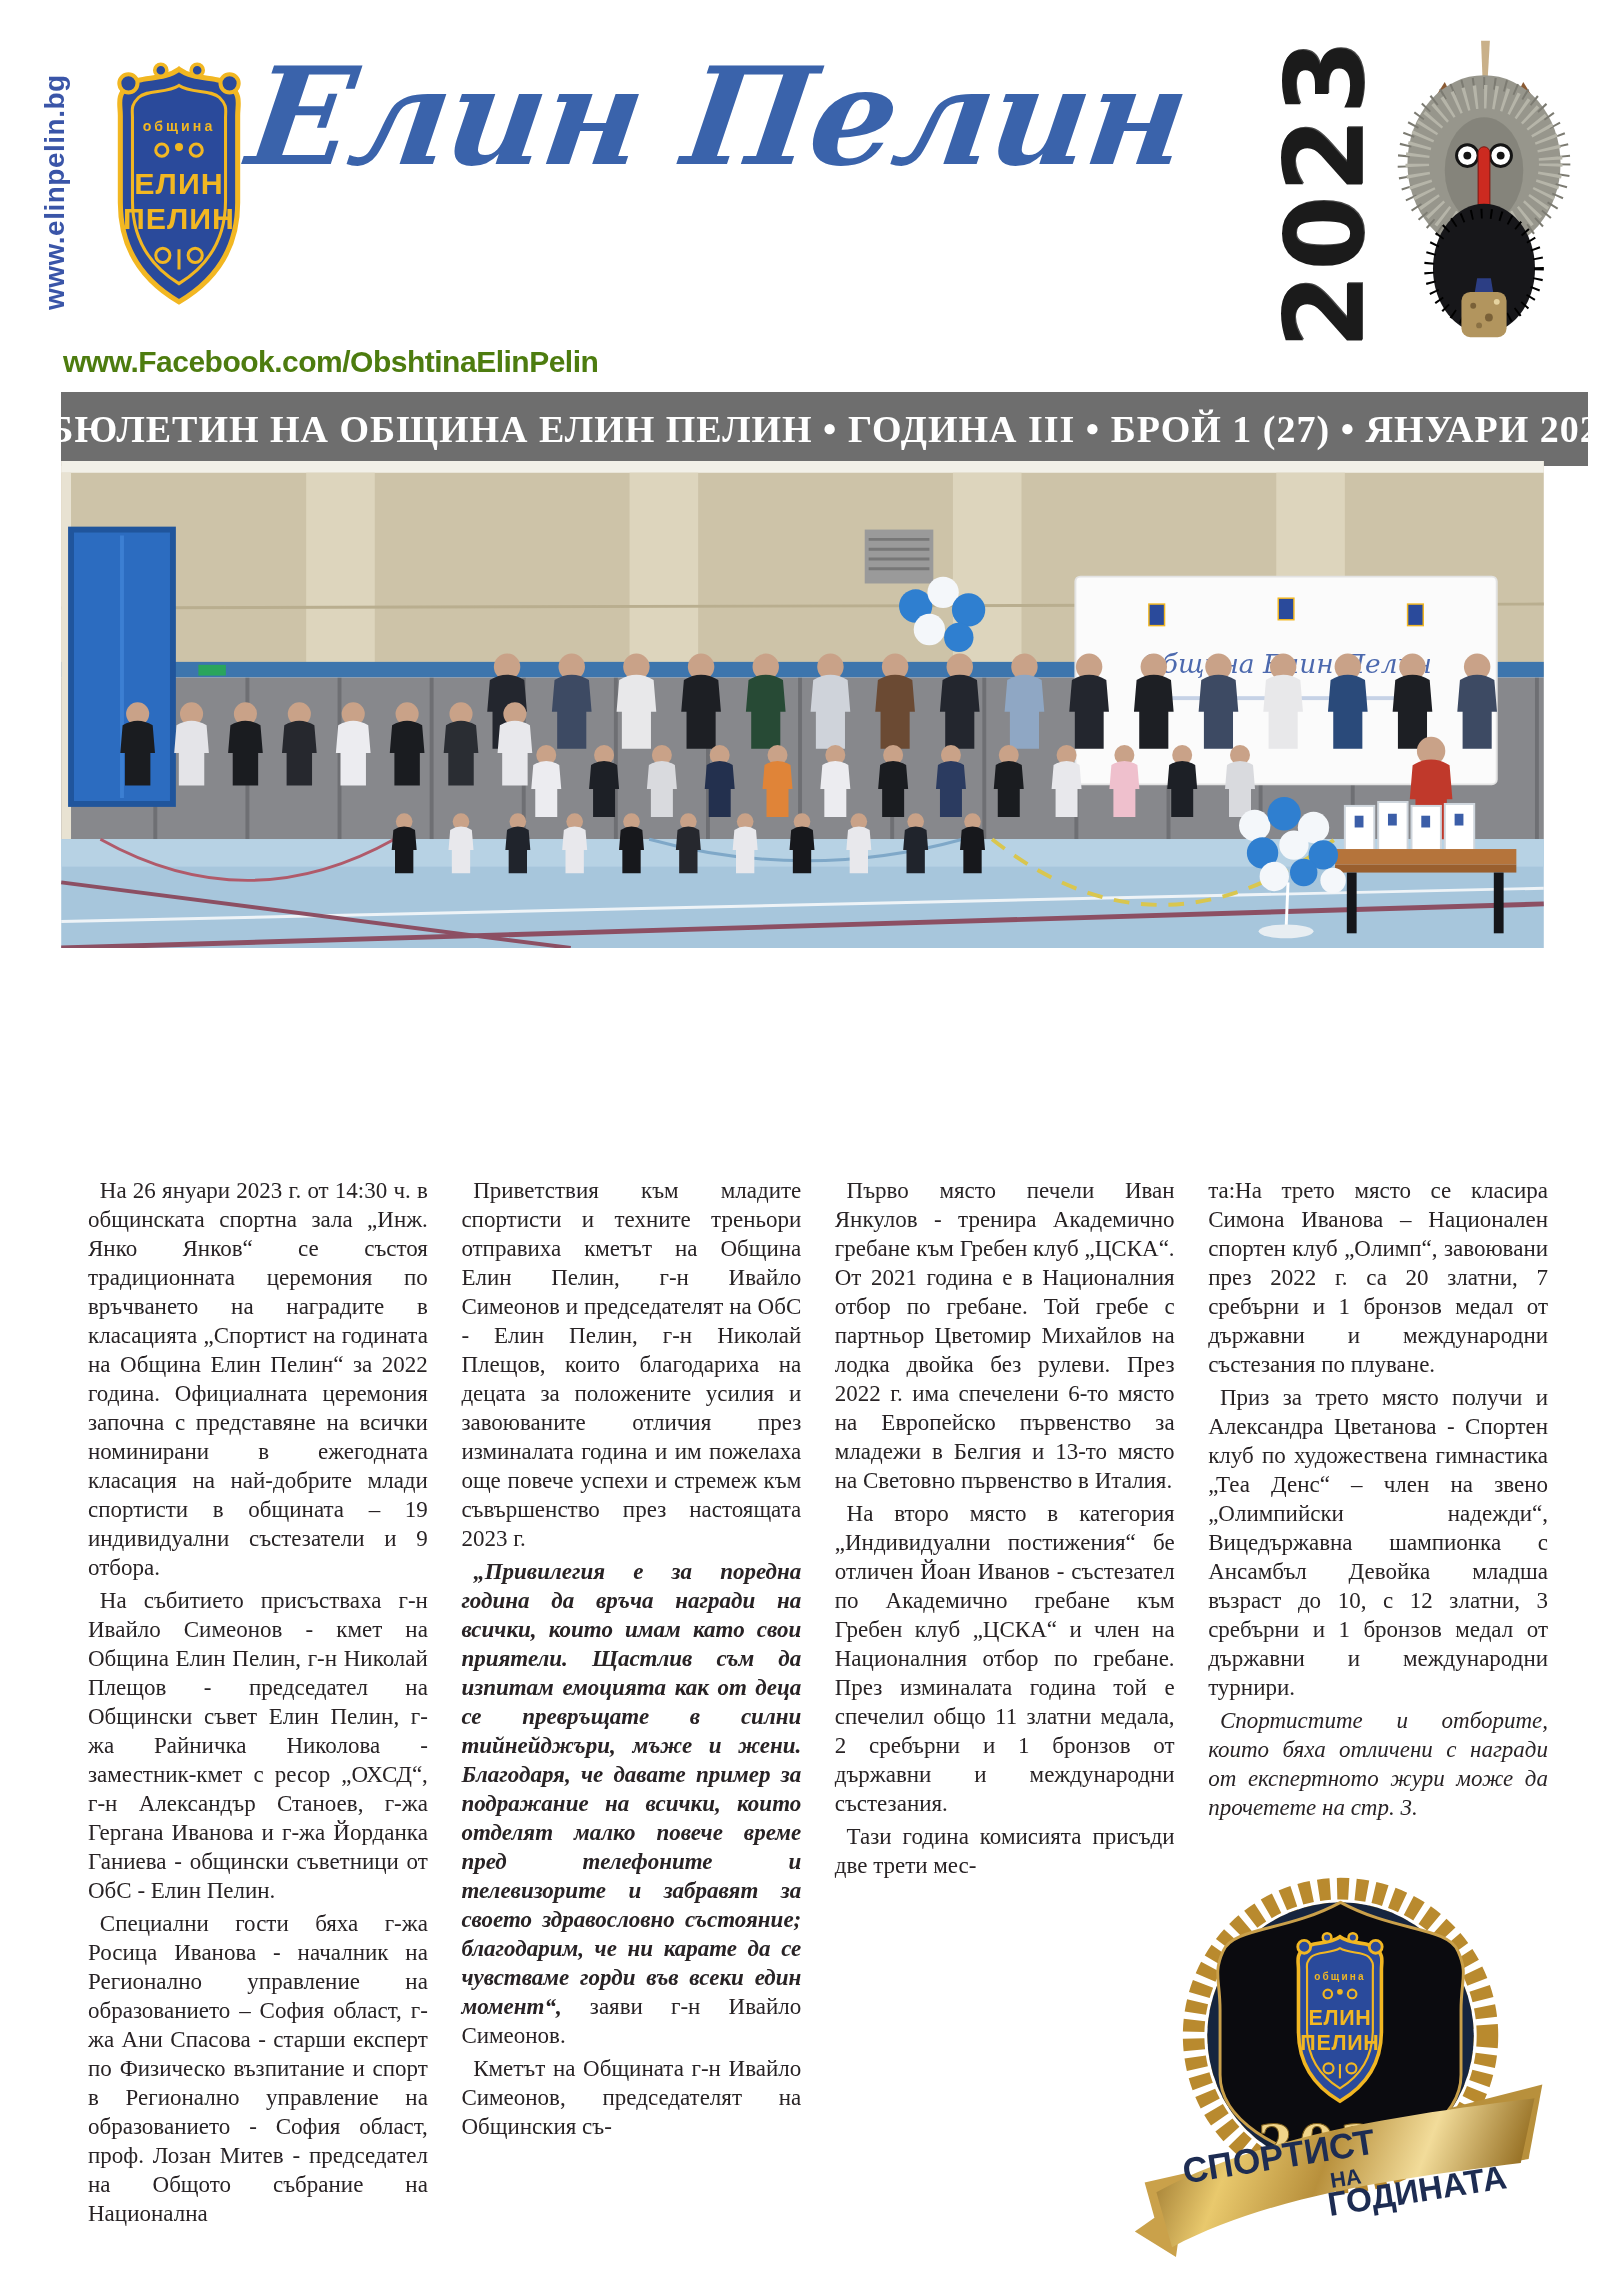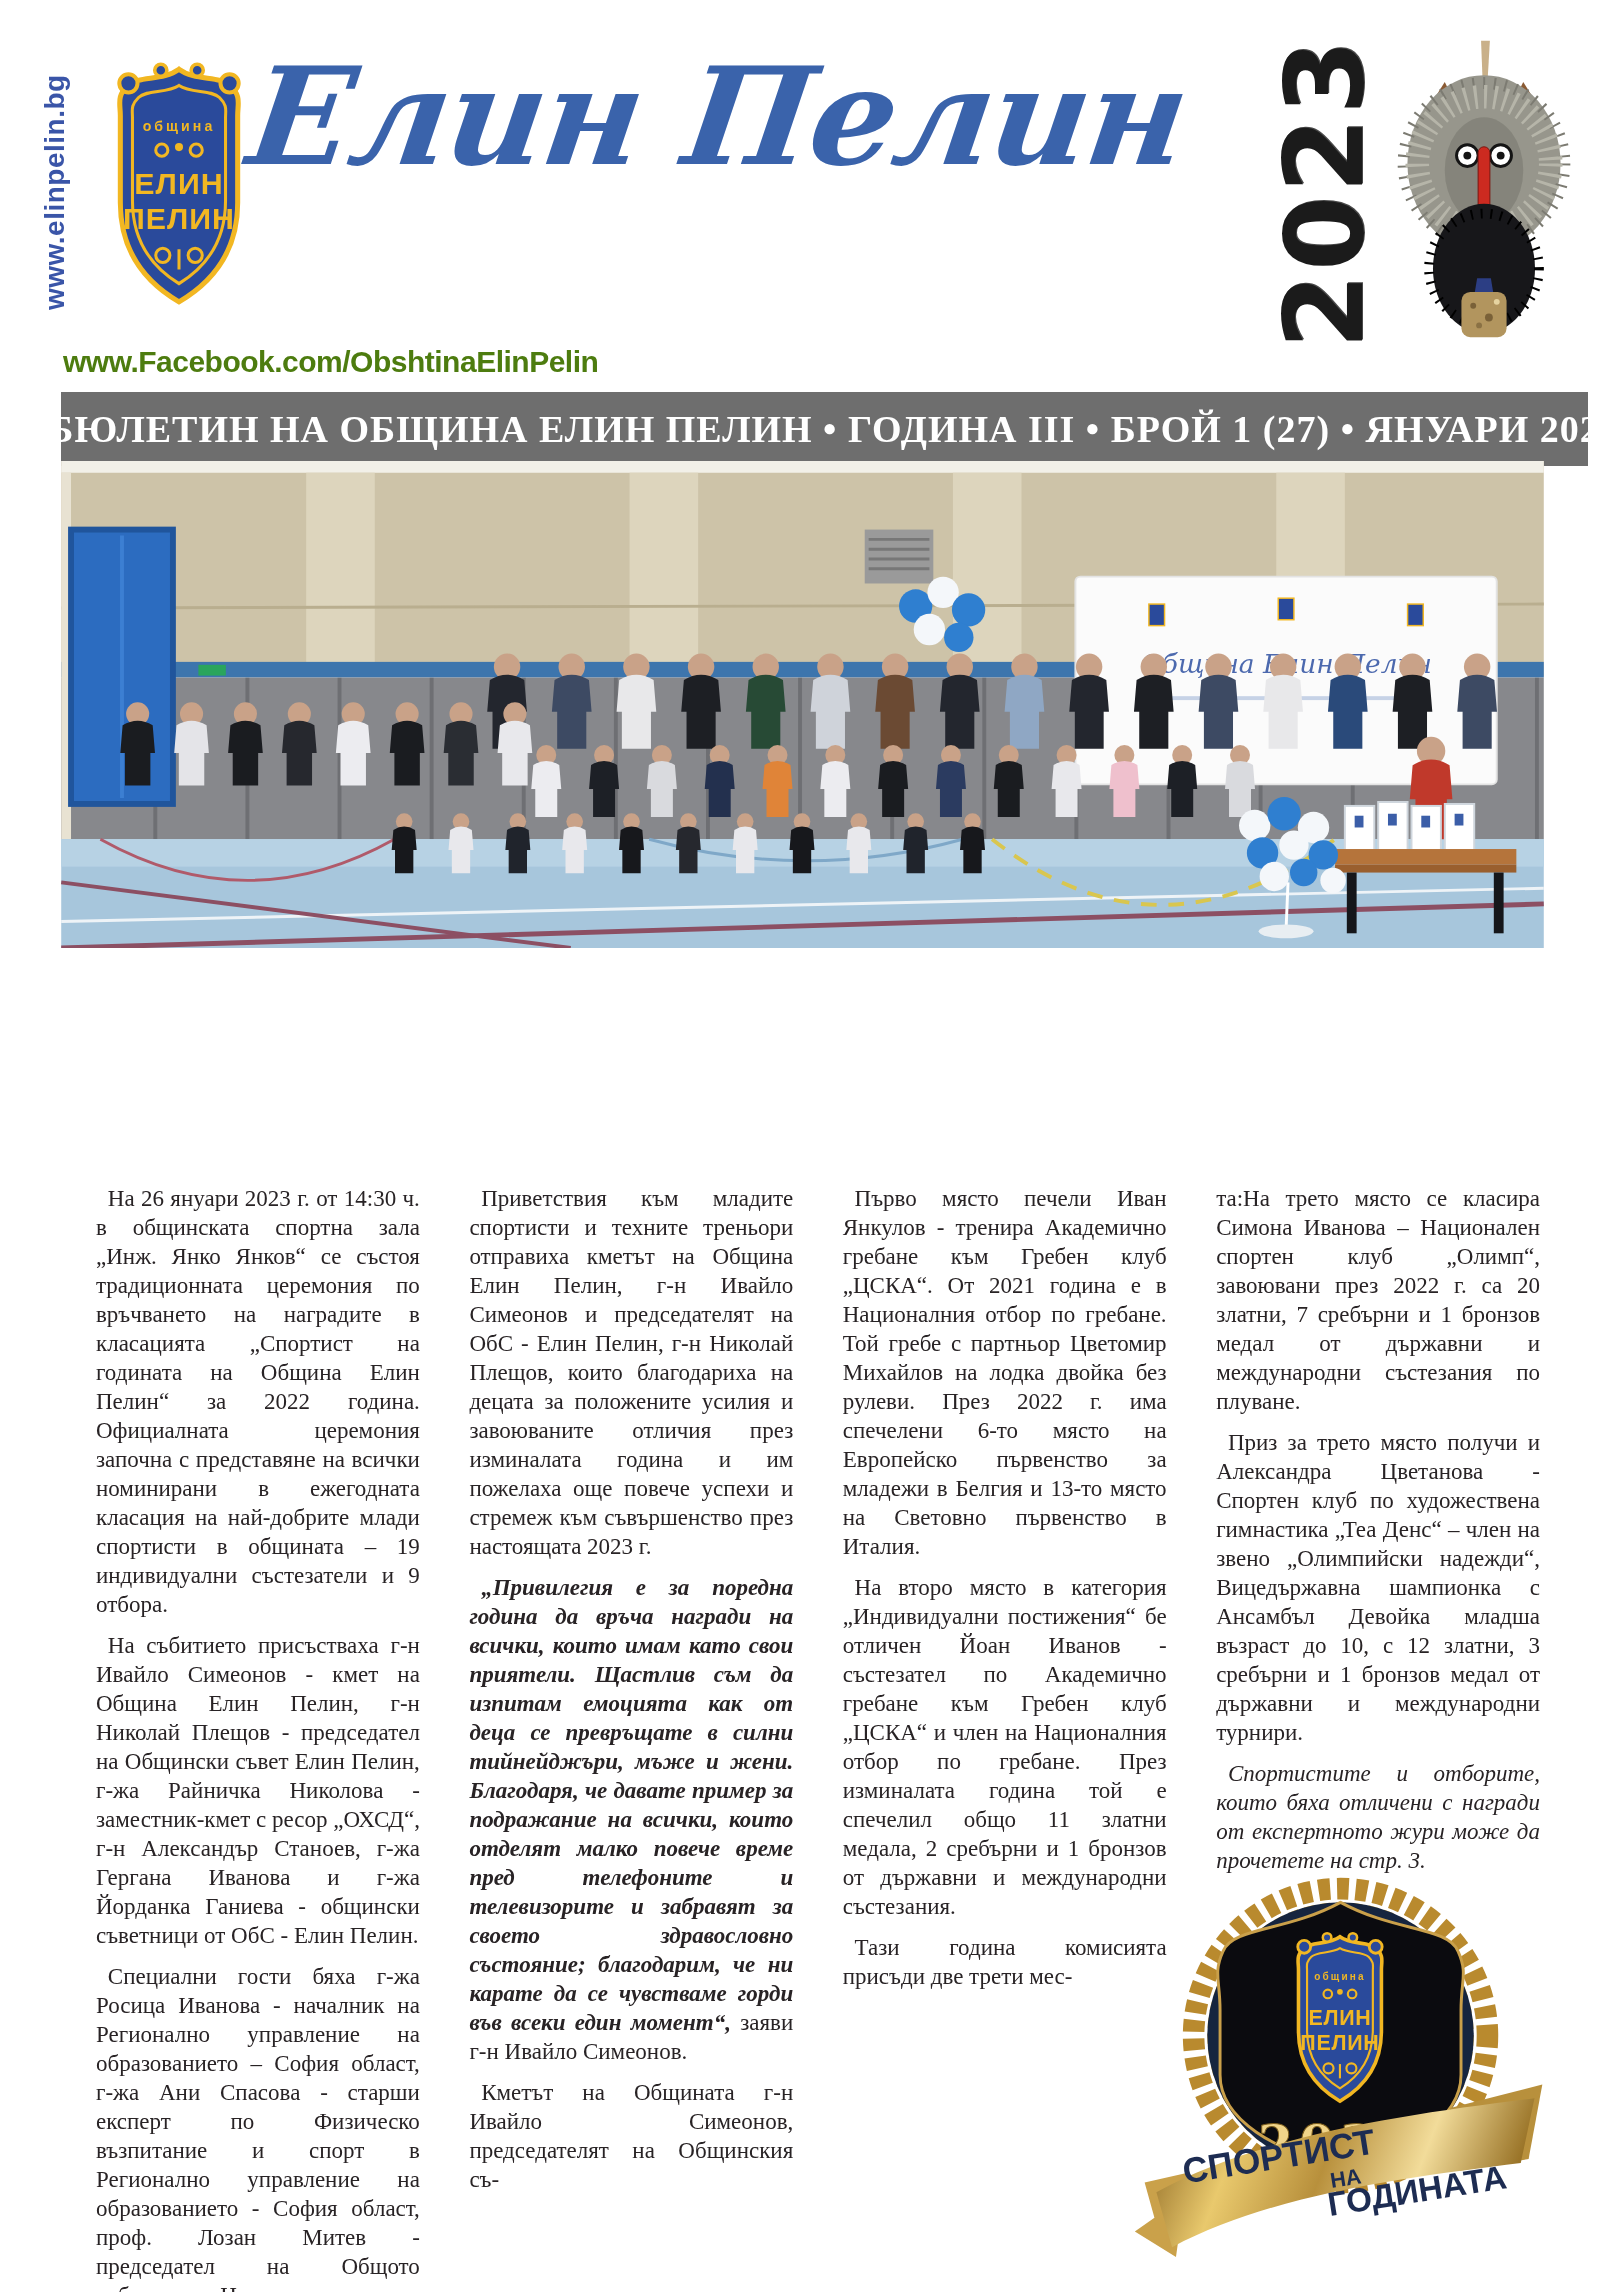--- a/index.html
+++ b/index.html
@@ -41,21 +41,21 @@
   .sq.s3{left:-5.9px;bottom:-23.5px;width:13.7px;height:13.7px;}
   .sq.s4{left:-21.6px;bottom:11.8px;width:19.6px;height:19.6px;}
   .sq.s5{right:-5.9px;top:-23.5px;width:13.7px;height:13.7px;}
   .sq.s6{right:-21.6px;top:11.8px;width:19.6px;height:19.6px;}
   .sq.s7{right:-5.9px;bottom:-23.5px;width:13.7px;height:13.7px;}
   .sq.s8{right:-21.6px;bottom:11.8px;width:19.6px;height:19.6px;}
 
   
   .article{position:absolute;left:84px;top:1172px;width:1468px;display:flex;gap:25.5px;}
   .col{flex:1;font-size:23px;line-height:29px;text-align:justify;color:#282325;}
-  .col p{margin:12px;text-indent:11.8px;}
+  .col p{margin:4px;text-indent:11.8px;}
   .col p.noindent{text-indent:0;}
   .run-n{font-style:normal;font-weight:normal;}
   .run-bi{font-style:italic;font-weight:700;}
   .run-i{font-style:italic;}
 
   
   .badge{position:absolute;left:1127px;top:1867px;width:431px;height:392px;}
 </style>
 </head>
 <body>

